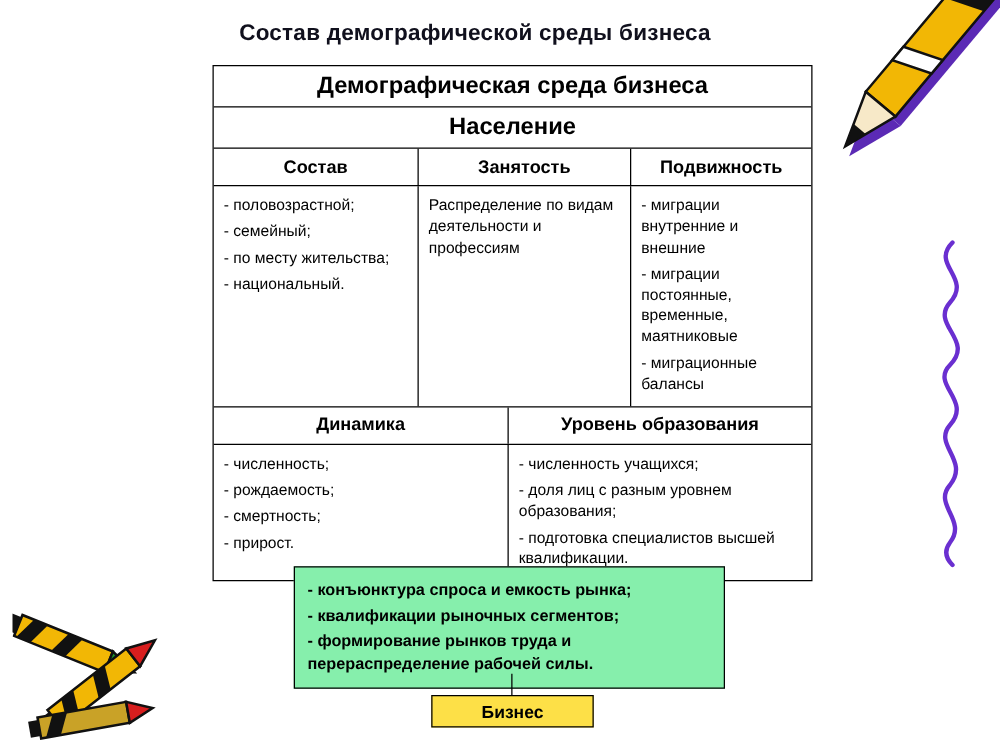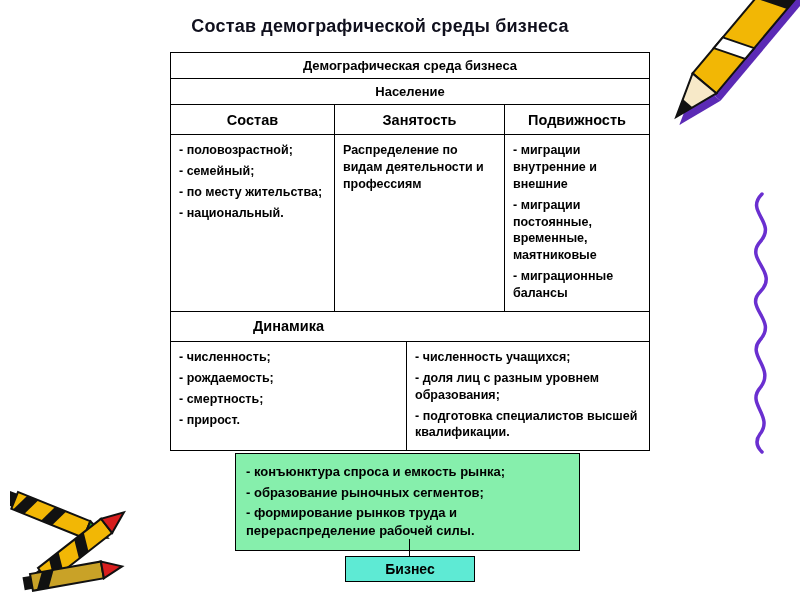--- a/index.html
+++ b/index.html
@@ -13,43 +13,43 @@
   }
   
   .main-table {
     position:absolute; left:170px; top:52px; width:480px;
     border:1px solid #000; box-sizing:border-box; background:#fff;
   }
   .trow { display:flex; border-top:1px solid #000; box-sizing:border-box; }
   .trow:first-child { border-top:none; }
   .tcell { box-sizing:border-box; border-left:1px solid #000; padding:5px 8px; }
   .tcell:first-child { border-left:none; }
-  .hdr { width:100%; text-align:center; font-weight:bold; font-size:13px; padding:5px 4px; }
+  .hdr { width:100%; text-align:center; font-weight:bold; font-size:19px; padding:5px 4px; }
   .colhead { text-align:center; font-weight:bold; font-size:14.5px; display:flex; align-items:center; justify-content:center; }
   .w1 { width:163px; } .w2 { width:170px; } .w3 { width:145px; }
   .b1 { width:235px; } .b2 { width:243px; }
-  .bodycell { font-size:12.5px; font-weight:bold; line-height:1.35; }
+  .bodycell { font-size:12.5px; font-weight:normal; line-height:1.35; }
   .bodycell .line { margin:2px 0 4px 0; }
   .rowheads { height:30px; }
   .mainbody { min-height:168px; }
   .bottombody { min-height:94px; }
   
   .outcome-box {
     position:absolute; left:235px; top:453px; width:345px; box-sizing:border-box;
     border:1px solid #000; padding:8px 10px; font-size:13px; font-weight:bold;
     line-height:1.35; background:#86efac;
   }
   .outcome-box .line { margin:1px 0 3px 0; }
   .connector {
     position:absolute; left:409px; top:539px; width:0; height:18px;
     border-left:1.5px solid #000;
   }
   .business-box {
     position:absolute; left:345px; top:556px; width:130px; height:26px;
-    border:1px solid #000; box-sizing:border-box; background:#5eead4;
+    border:1px solid #000; box-sizing:border-box; background:#fde047;
     display:flex; align-items:center; justify-content:center;
     font-size:14px; font-weight:bold;
   }
   .deco { position:absolute; pointer-events:none; }
   .deco-pencil { left:615px; top:-15px; }
   .deco-squiggle { left:738px; top:190px; }
   .deco-crayons { left:10px; top:450px; }
 </style>
 </head>
 <body>
@@ -86,41 +86,42 @@
       </div>
       <div class="tcell bodycell w3">
         <div class="line">- миграции внутренние и внешние</div>
         <div class="line">- миграции постоянные, временные, маятниковые</div>
         <div class="line">- миграционные балансы</div>
       </div>
     </div>
 
     <div class="trow rowheads">
       <div class="tcell colhead b1">Динамика</div>
+      <div class="tcell colhead b2">Уровень образования</div>
     </div>
 
     <div class="trow bottombody">
       <div class="tcell bodycell b1">
         <div class="line">- численность;</div>
         <div class="line">- рождаемость;</div>
         <div class="line">- смертность;</div>
         <div class="line">- прирост.</div>
       </div>
       <div class="tcell bodycell b2">
         <div class="line">- численность учащихся;</div>
         <div class="line">- доля лиц с разным уровнем образования;</div>
         <div class="line">- подготовка специалистов высшей квалификации.</div>
       </div>
     </div>
 
   </div>
 
   <div class="outcome-box">
     <div class="line">- конъюнктура спроса и емкость рынка;</div>
-    <div class="line">- образование рыночных сегментов;</div>
+    <div class="line">- квалификации рыночных сегментов;</div>
     <div class="line">- формирование рынков труда и перераспределение рабочей силы.</div>
   </div>
 
   <div class="connector"></div>
 
   <div class="business-box">
     <span>Бизнес</span>
   </div>
 
   <svg class="deco deco-pencil" width="195" height="225" viewBox="0 0 195 225">

